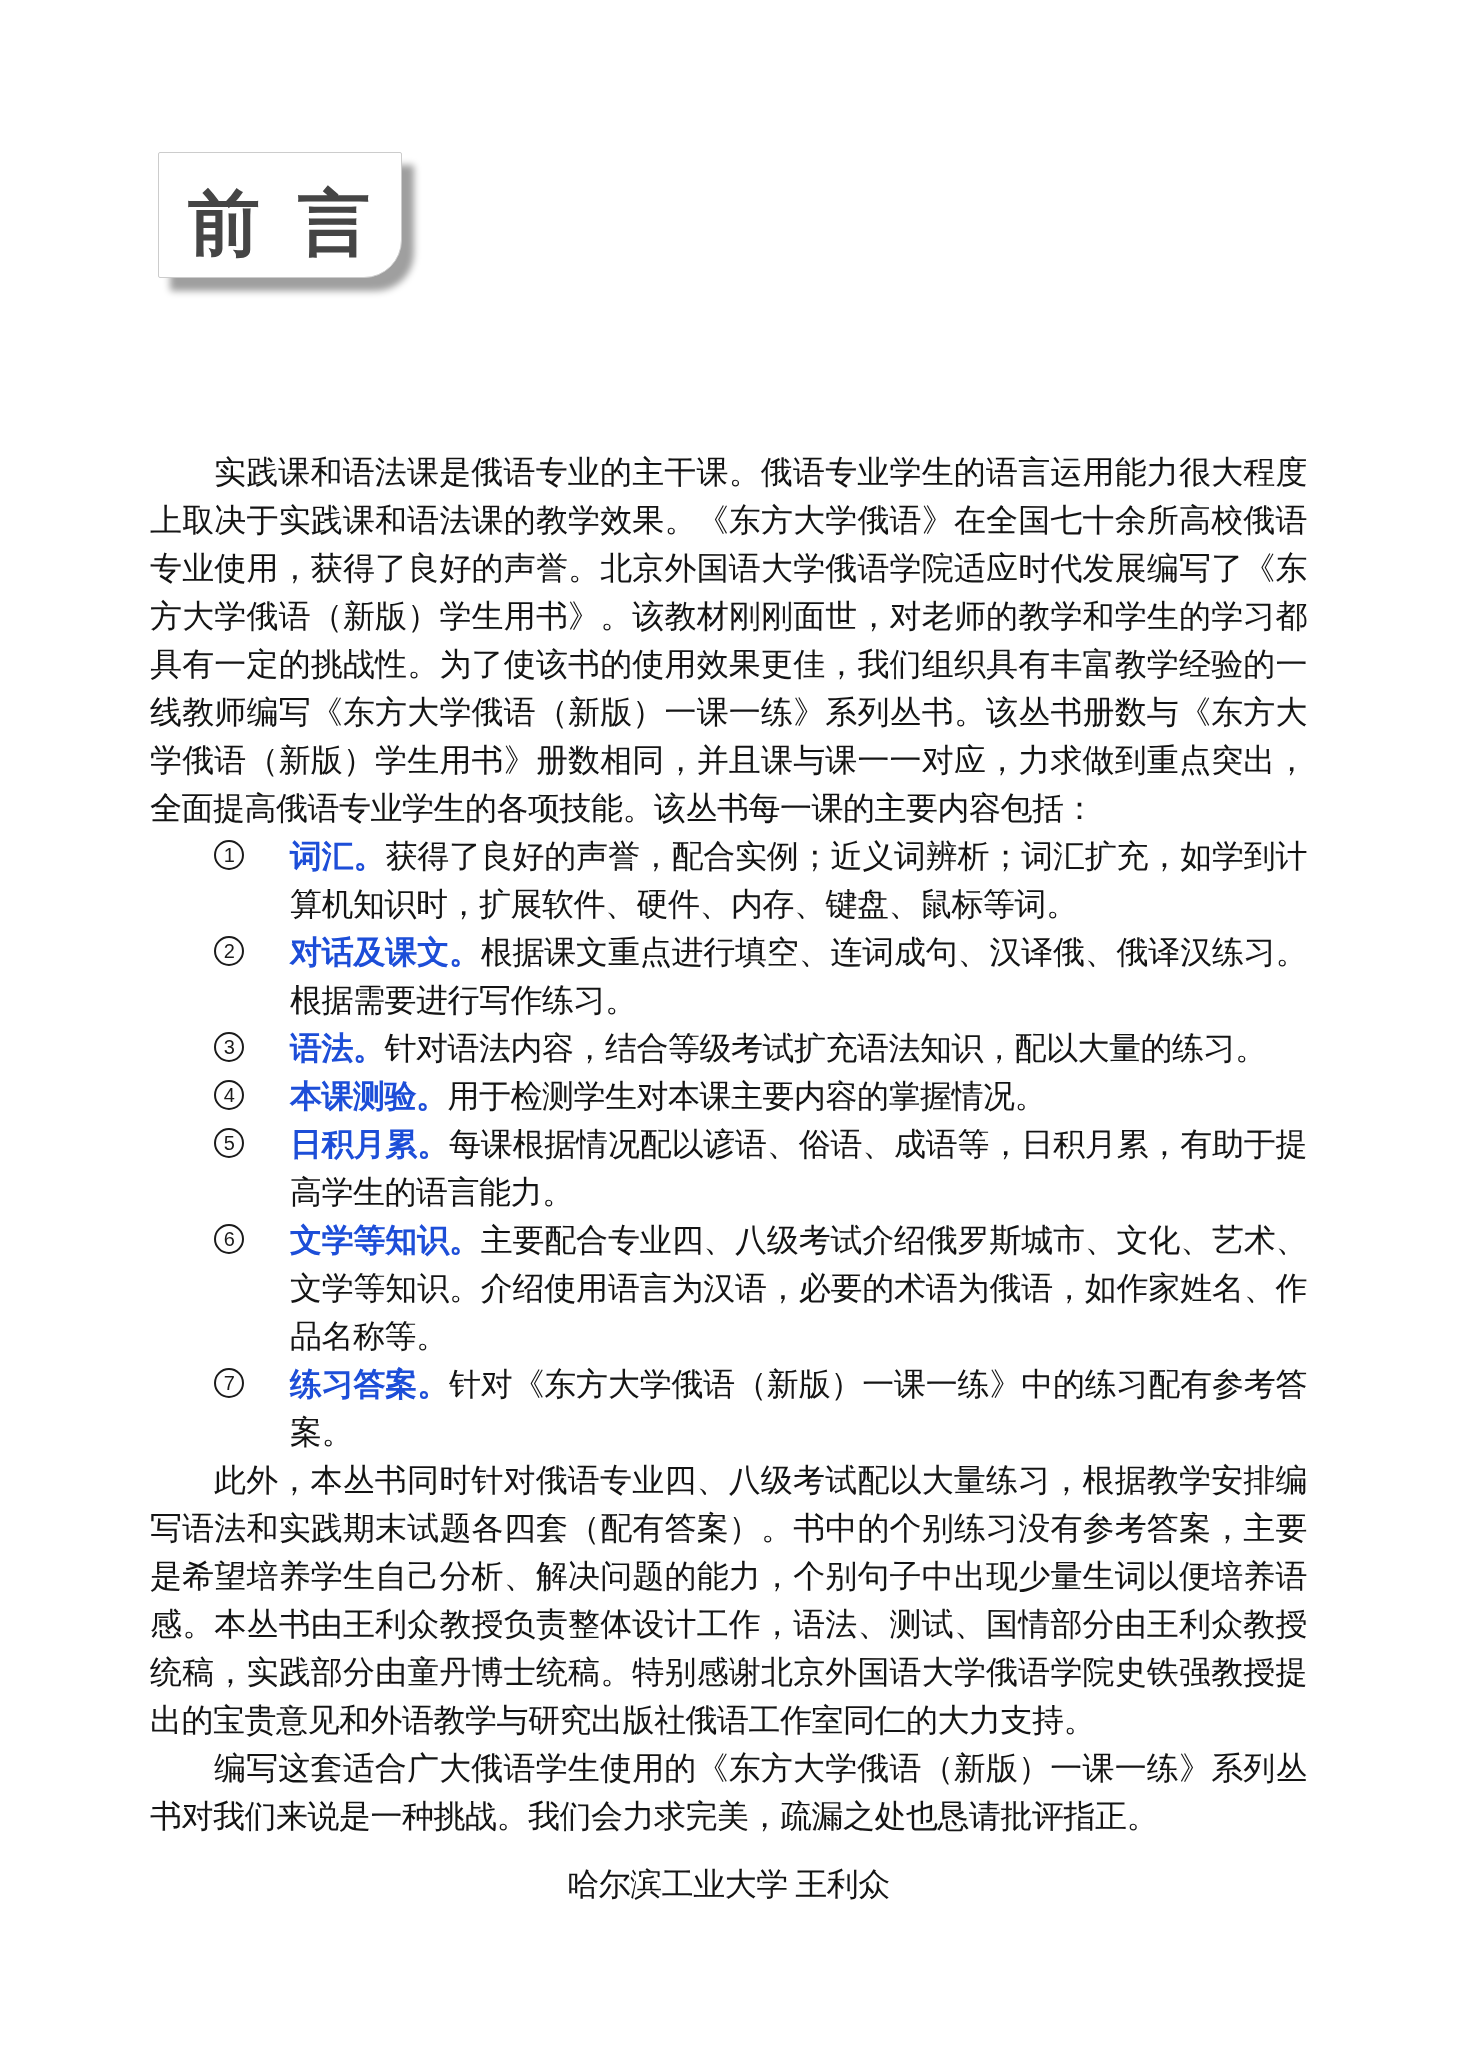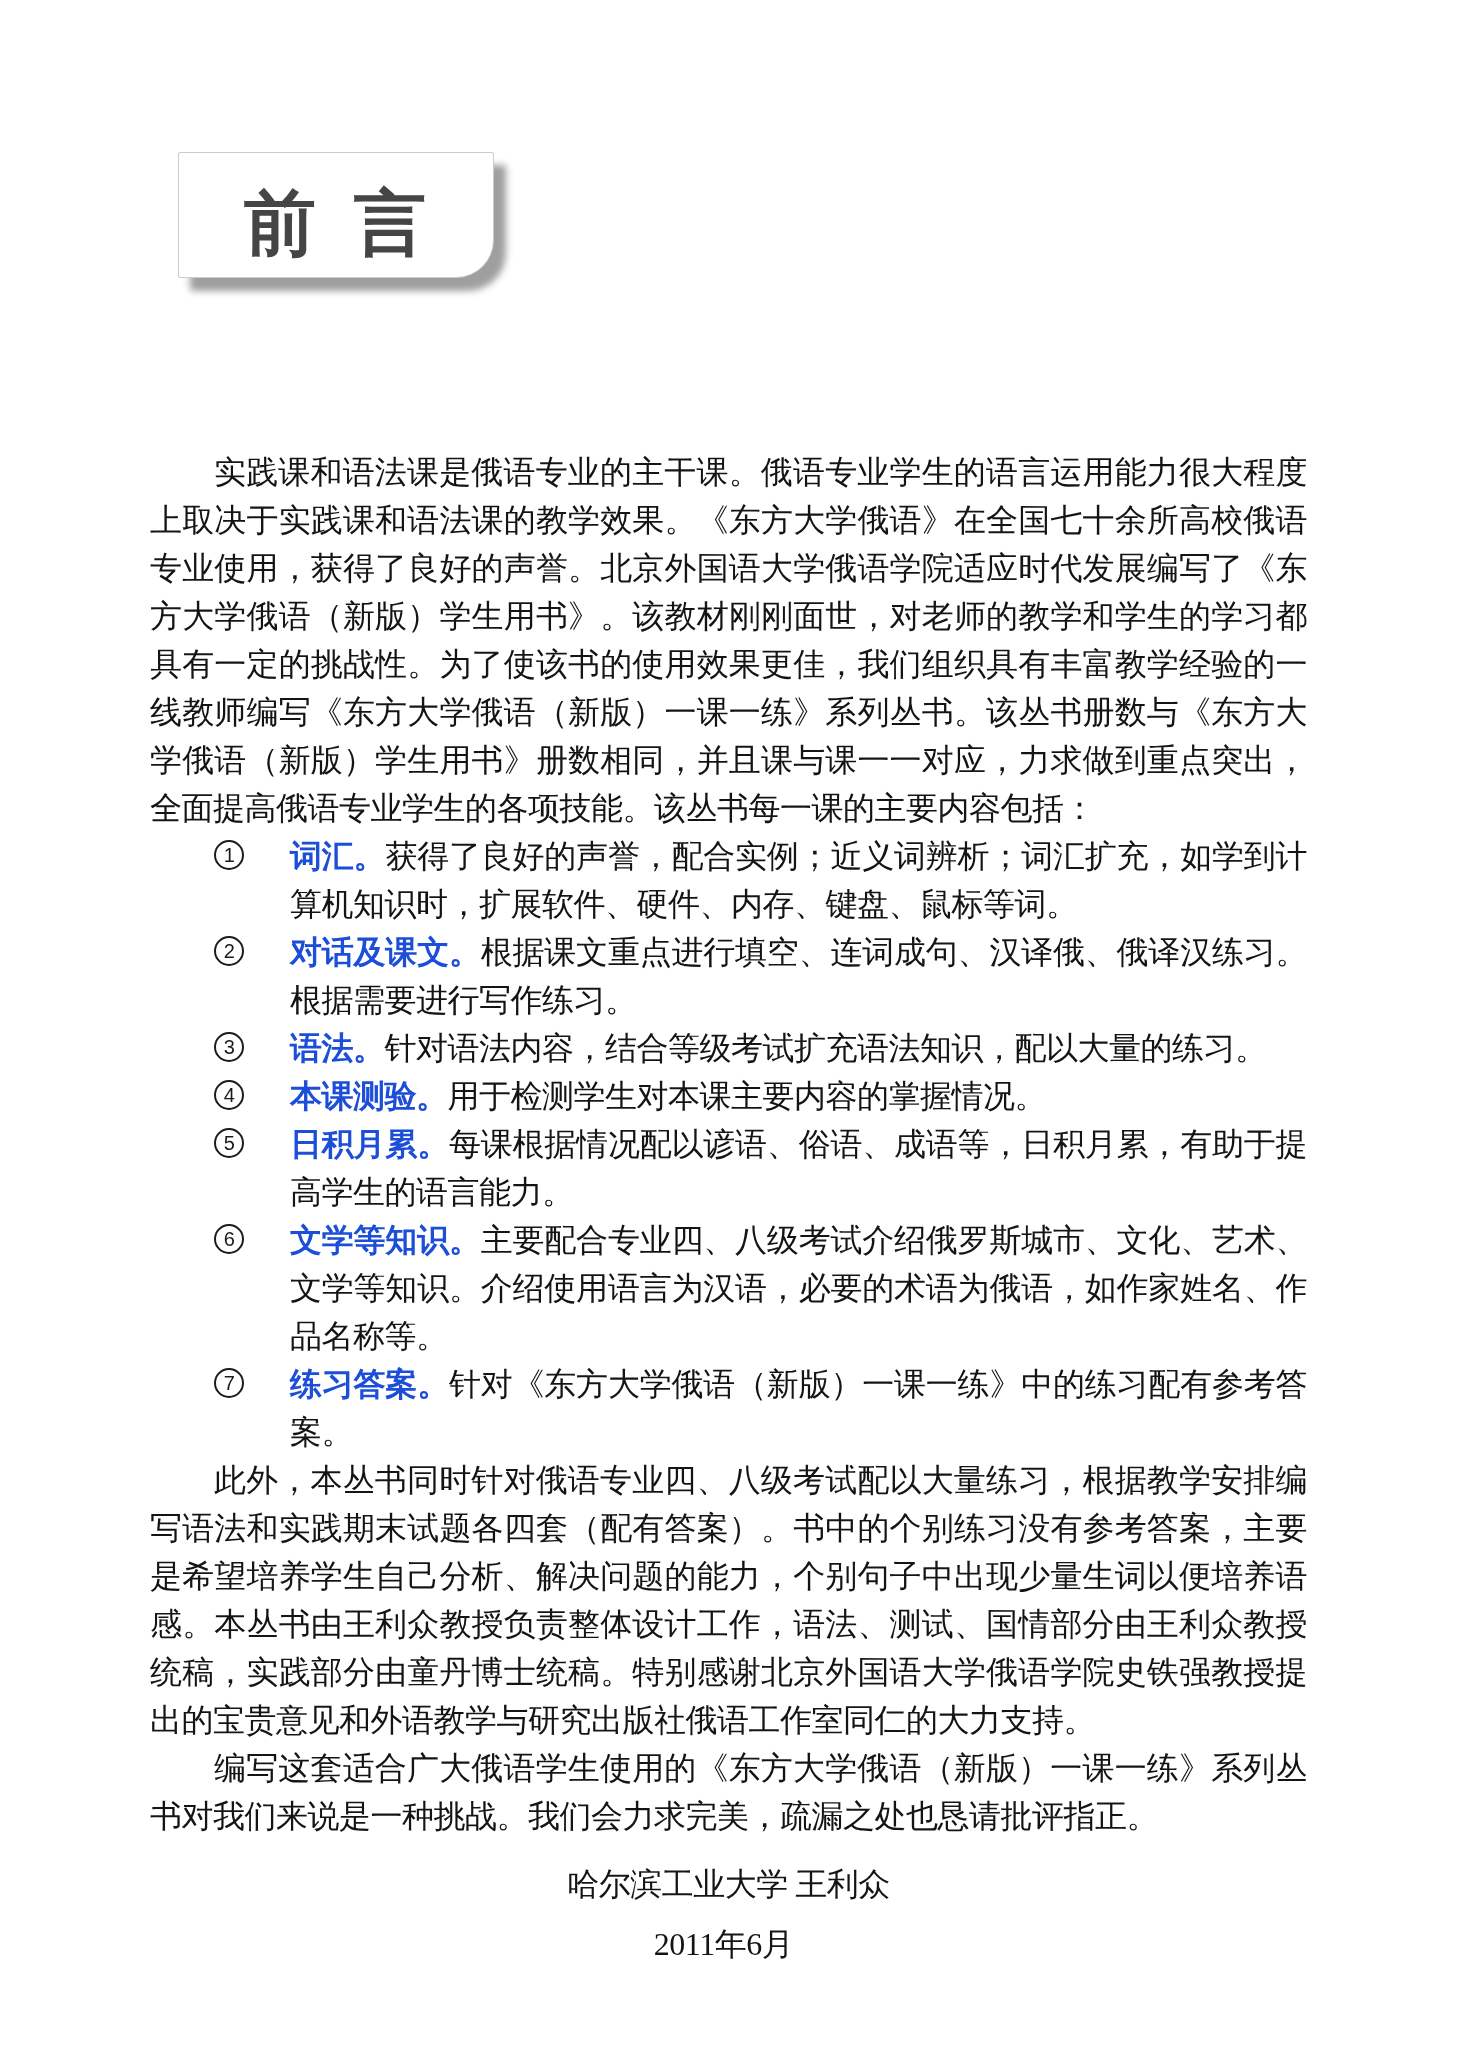--- a/index.html
+++ b/index.html
@@ -11,30 +11,29 @@
     margin: 0 auto;
     background: #ffffff;
     overflow: hidden;
     font-family: "Liberation Serif", "DejaVu Serif", serif;
   }
   
   .title-box {
     position: absolute;
     left: 158px;
     top: 152px;
-    width: 316px;
+    width: 244px;
     height: 126px;
     background: #ffffff;
     border: 1px solid #cccccc;
     border-radius: 2px 2px 38px 2px;
     box-shadow: 12px 13px 7px #9f9f9f;
     display: flex;
     align-items: center;
     justify-content: center;
-    margin-left: 20px;
   }
   .title-box .page-title {
     padding-top: 18px;
     font-size: 72px;
     font-weight: bold;
     color: #454545;
     letter-spacing: 2px;
     word-spacing: 16px;
     white-space: nowrap;
     font-family: "Liberation Serif", "DejaVu Serif", serif;
@@ -120,17 +119,16 @@
       <li>
         <span class="num-badge">7</span><span class="term">练习答案。</span><span>针对《东方大学俄语（新版）一课一练》中的练习配有参考答案。</span>
       </li>
     </ul>
 
     <p class="indent">此外，本丛书同时针对俄语专业四、八级考试配以大量练习，根据教学安排编写语法和实践期末试题各四套（配有答案）。书中的个别练习没有参考答案，主要是希望培养学生自己分析、解决问题的能力，个别句子中出现少量生词以便培养语感。本丛书由王利众教授负责整体设计工作，语法、测试、国情部分由王利众教授统稿，实践部分由童丹博士统稿。特别感谢北京外国语大学俄语学院史铁强教授提出的宝贵意见和外语教学与研究出版社俄语工作室同仁的大力支持。</p>
     <p class="indent">编写这套适合广大俄语学生使用的《东方大学俄语（新版）一课一练》系列丛书对我们来说是一种挑战。我们会力求完美，疏漏之处也恳请批评指正。</p>
 
     <div class="signature">
       <div class="sig-name">哈尔滨工业大学 王利众</div>
-      <div class="sig-date">2011年6月</div>
     </div>
 
   </div>
 </div>
 
 </body></html>

